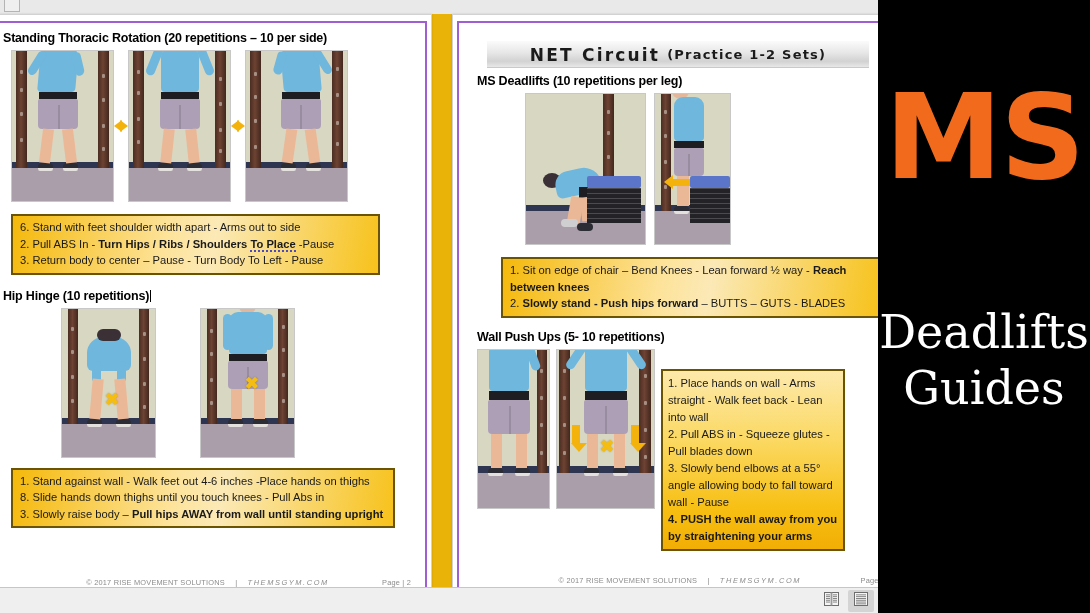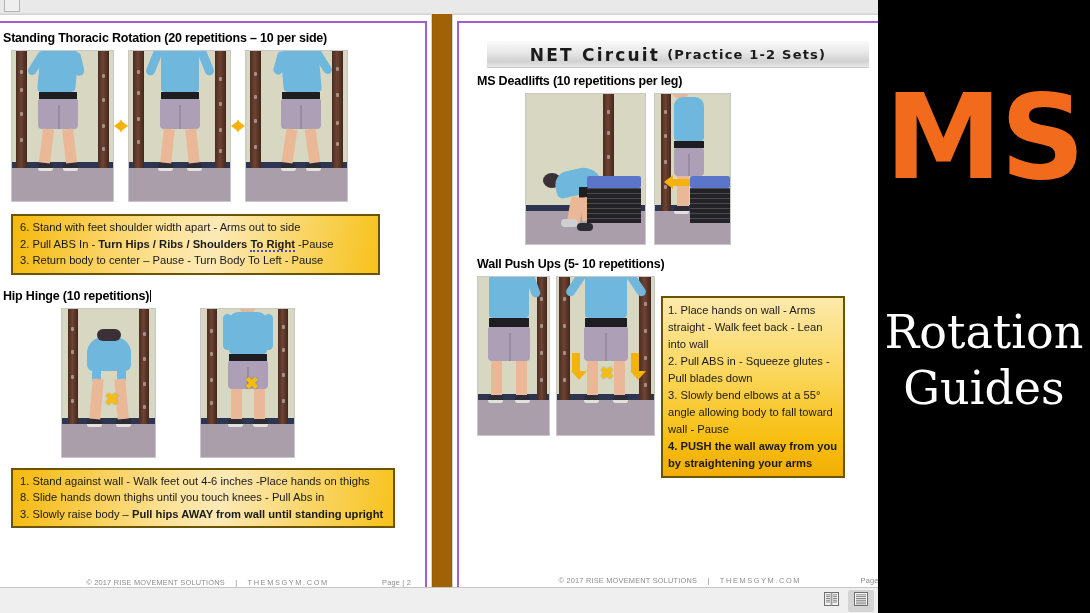--- a/index.html
+++ b/index.html
@@ -7,21 +7,21 @@
   html,body { width:1090px; height:613px; overflow:hidden; }
   body {
     font-family: "Liberation Sans", sans-serif;
     background:#e8e8e8;
     position:relative;
   }
 
   
   #viewer {
     position:absolute; left:0; top:0; width:878px; height:613px;
-    background:#a16207; overflow:hidden;
+    background:#eab308; overflow:hidden;
   }
   #viewer-top-strip {
     position:absolute; left:0; top:0; width:878px; height:14px;
     background:#e9e9e9;
   }
   #tiny-ctl {
     position:absolute; left:4px; top:0px; width:16px; height:12px;
     background:#efefef; border:1px solid #b4b4b4; border-top:none;
   }
 
@@ -160,21 +160,21 @@
   .pg-footer {
     position:absolute; bottom:16px; left:0; right:0;
     display:flex; align-items:center;
     font-size:7.4px; color:#8c8c8c; letter-spacing:.2px;
     font-family:"Liberation Sans", sans-serif;
     white-space:nowrap;
   }
   .pg-footer .c  { flex:1; text-align:center; padding-left:40px;}
   .pg-footer .sep{ padding:0 8px; }
   .pg-footer .pn { padding-right:14px; }
-  .sp { letter-spacing:1.6px; }
+  .sp { letter-spacing:1.6px;font-style:italic; }
 
   
   #bottom-bar {
     position:absolute; left:0; bottom:0; width:878px; height:26px;
     background:#efefef; border-top:1px solid #c6c6c6;
     display:flex; align-items:center; justify-content:flex-end;
   }
   .viewbtn {
     width:26px; height:22px; margin-right:4px;
     display:flex; align-items:center; justify-content:center;
@@ -331,21 +331,21 @@
                 <div class="p-shoes">
                     <div class="p-shoe"></div>
                     <div class="p-shoe"></div>
                   </div>
               </div>
             </div>
           </div>
 
           <div class="instr" style="margin:12px 35px 0 8px;">
             <div>6. Stand with feet shoulder width apart - Arms out to side</div>
-            <div>2. Pull ABS In - <b>Turn Hips / Ribs / Shoulders <span class="squig">To Right</span></b> -Pause</div>
+            <div>2. Pull ABS In - <b>Turn Hips / Ribs / Shoulders <span class="squig">To Place</span></b> -Pause</div>
             <div>3. Return body to center – Pause - Turn Body To Left - Pause</div>
           </div>
         </div>
 
         <div style="margin-top:14px;">
           <div class="ex-title"><span>Hip Hinge (10 repetitions)</span><span class="caret"></span></div>
 
           <div class="photos" style="margin-top:5px;margin-left:58px;gap:44px;">
 
             <div class="photo" style="width:95px;height:150px;">
@@ -521,20 +521,24 @@
                   <div class="lay"></div>
                   <div class="lay"></div>
                 <div class="lay"></div>
                   <div class="lay"></div>
                   <div class="lay"></div>
                   <div class="lay"></div>
               </div>
             </div>
           </div>
 
+          <div class="instr" style="margin:12px -6px 0 24px;">
+            <div>1. Sit on edge of chair – Bend Knees - Lean forward ½ way - <b>Reach between knees</b></div>
+            <div><span>2. </span><b>Slowly stand - Push hips forward</b> – BUTTS – GUTS - BLADES</div>
+          </div>
         </div>
 
         <div style="margin-top:12px;margin-left:8px;">
           <div class="ex-title">Wall Push Ups (5- 10 repetitions)</div>
 
           <div style="display:flex;align-items:flex-start;margin-top:5px;gap:6px;">
             <div class="photos" style="gap:6px;">
               <div class="photo" style="width:73px;height:160px;">
                 <div class="wall"></div>
                   <div class="baseboard"></div>
@@ -664,16 +668,16 @@
           </g>
         </svg>
       </span>
     </div>
   </div>
 </div>
 
 <div id="right-panel">
   <div id="ms-logo">MS</div>
   <div id="panel-sub">
-    <div>Rotation</div>
+    <div>Deadlifts</div>
     <div>Guides</div>
   </div>
 </div>
 
 </body></html>

